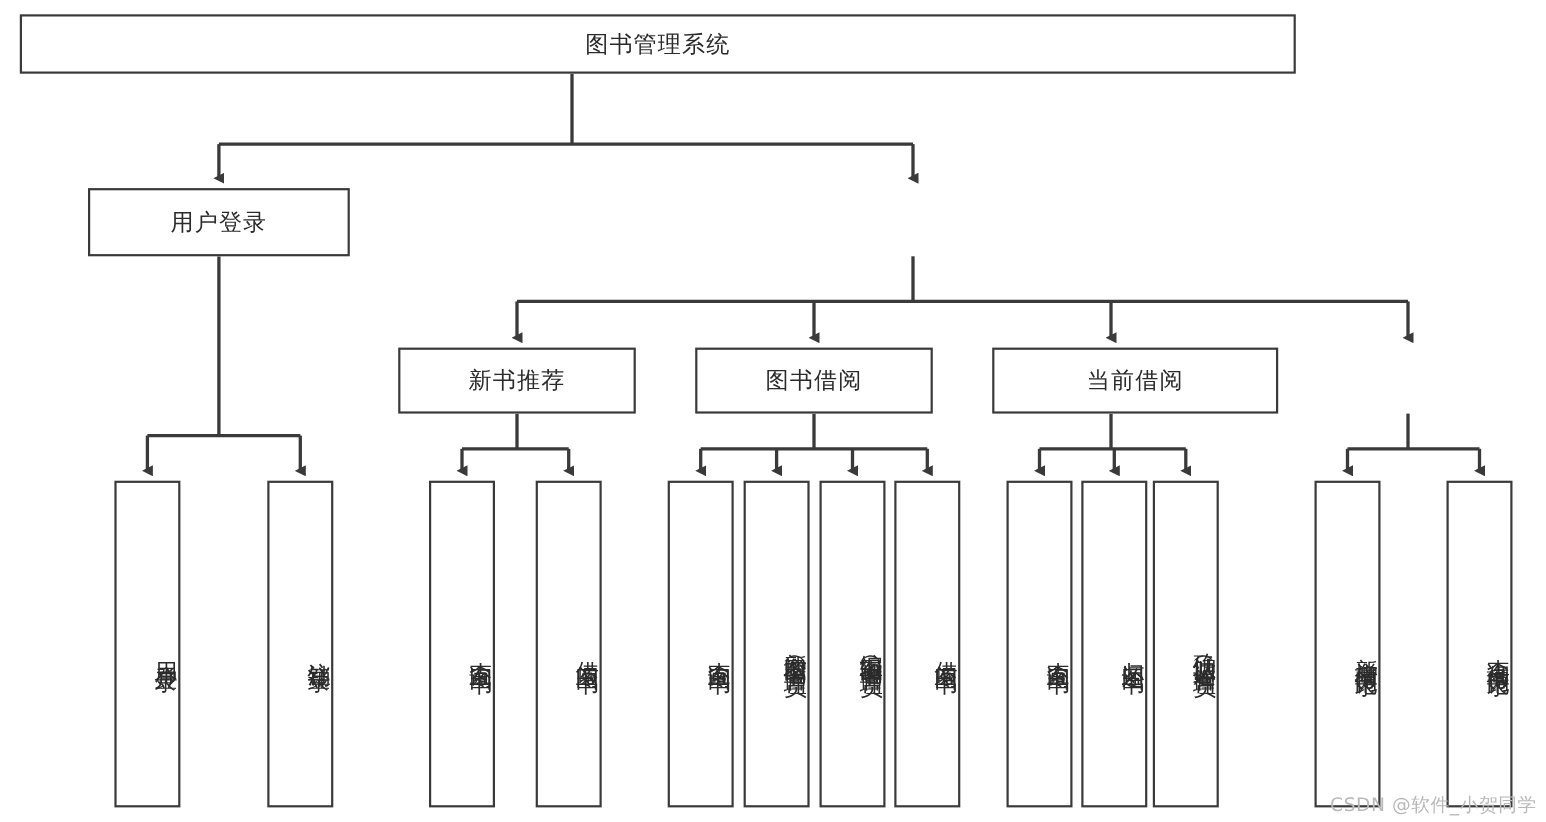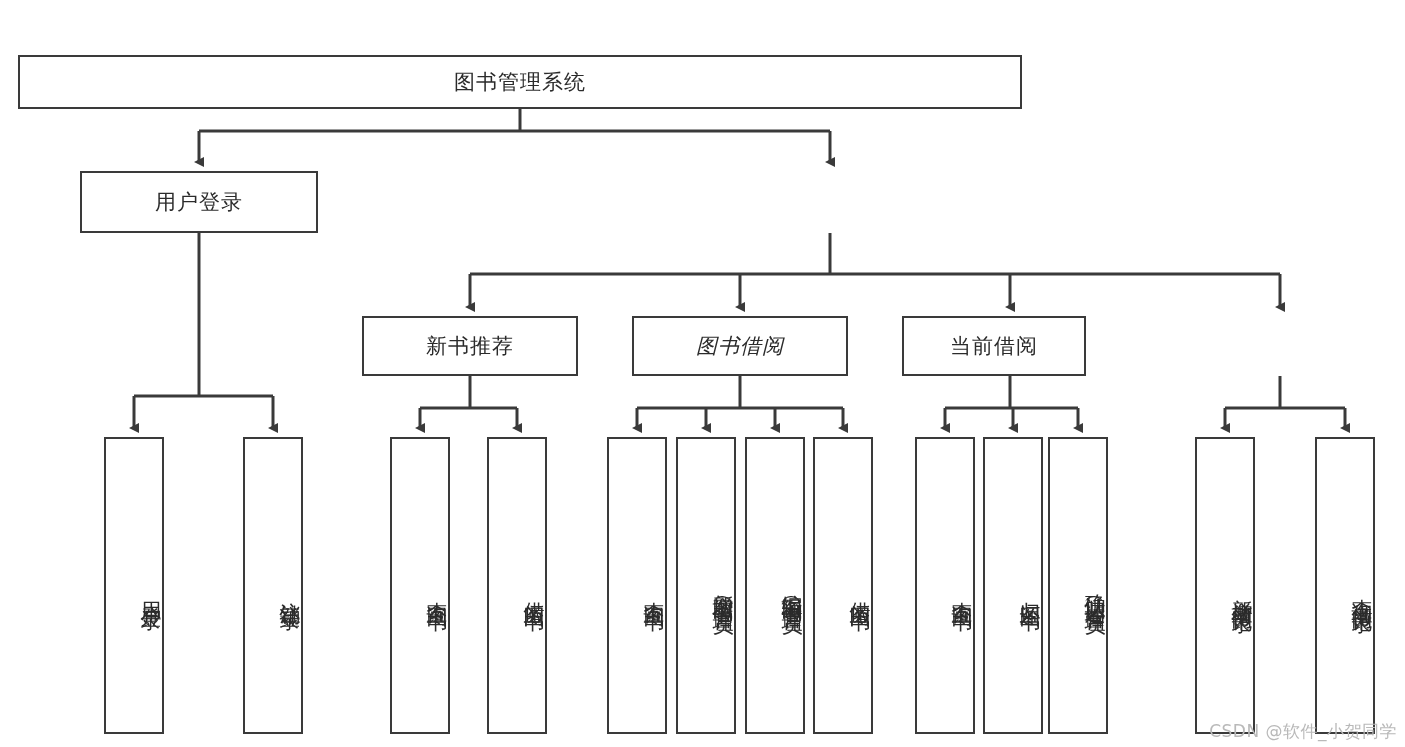--- a/index.html
+++ b/index.html
@@ -118,35 +118,35 @@
       <path d="M1013,408 L1013,428" marker-end="url(#arrowhead)"></path>
       <path d="M1078,408 L1078,428" marker-end="url(#arrowhead)"></path>
 
       <path d="M1280,376 L1280,408"></path>
       <path d="M1225,408 L1345,408"></path>
       <path d="M1225,408 L1225,428" marker-end="url(#arrowhead)"></path>
       <path d="M1345,408 L1345,428" marker-end="url(#arrowhead)"></path>
     </g>
   </svg>
 
-  <div class="node horiz" style="left:18px; top:13px; width:1004px; height:54px;margin-top:42px;">
+  <div class="node horiz" style="left:18px; top:13px; width:1160px; height:54px;">
     <span class="label">图书管理系统</span>
   </div>
 
   <div class="node horiz" style="left:80px; top:171px; width:238px; height:62px;">
     <span class="label">用户登录</span>
   </div>
 
   <div class="node horiz" style="left:362px; top:316px; width:216px; height:60px;">
     <span class="label">新书推荐</span>
   </div>
-  <div class="node horiz" style="left:632px; top:316px; width:216px; height:60px;font-style:italic;">
+  <div class="node horiz" style="left:632px; top:316px; width:216px; height:60px;">
     <span class="label">图书借阅</span>
   </div>
-  <div class="node horiz" style="left:902px; top:316px; width:184px; height:60px;">
+  <div class="node horiz" style="left:902px; top:316px; width:260px; height:60px;">
     <span class="label">当前借阅</span>
   </div>
 
   <div class="node vert" style="left:104px; top:437px; width:60px; height:297px;">
     <span class="label">用户登录</span>
   </div>
   <div class="node vert" style="left:243px; top:437px; width:60px; height:297px;">
     <span class="label">注销登录</span>
   </div>
   <div class="node vert" style="left:390px; top:437px; width:60px; height:297px;">

